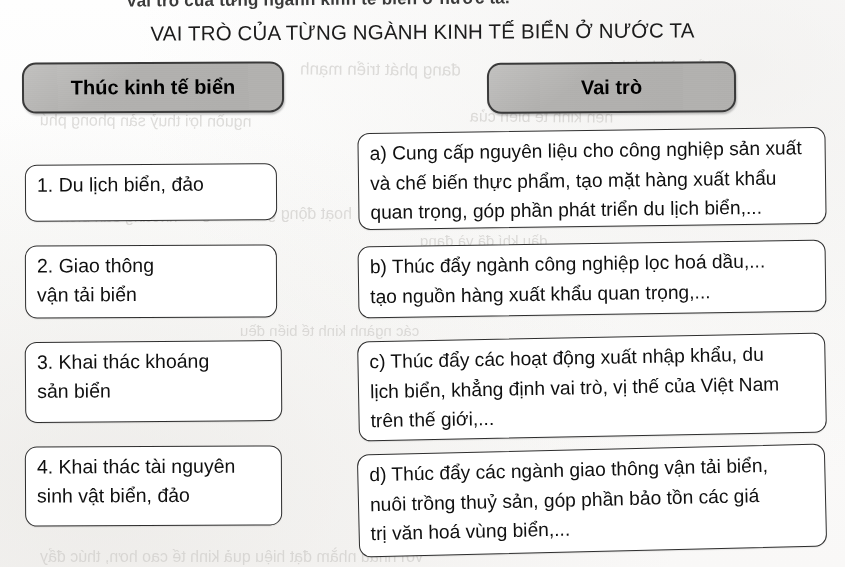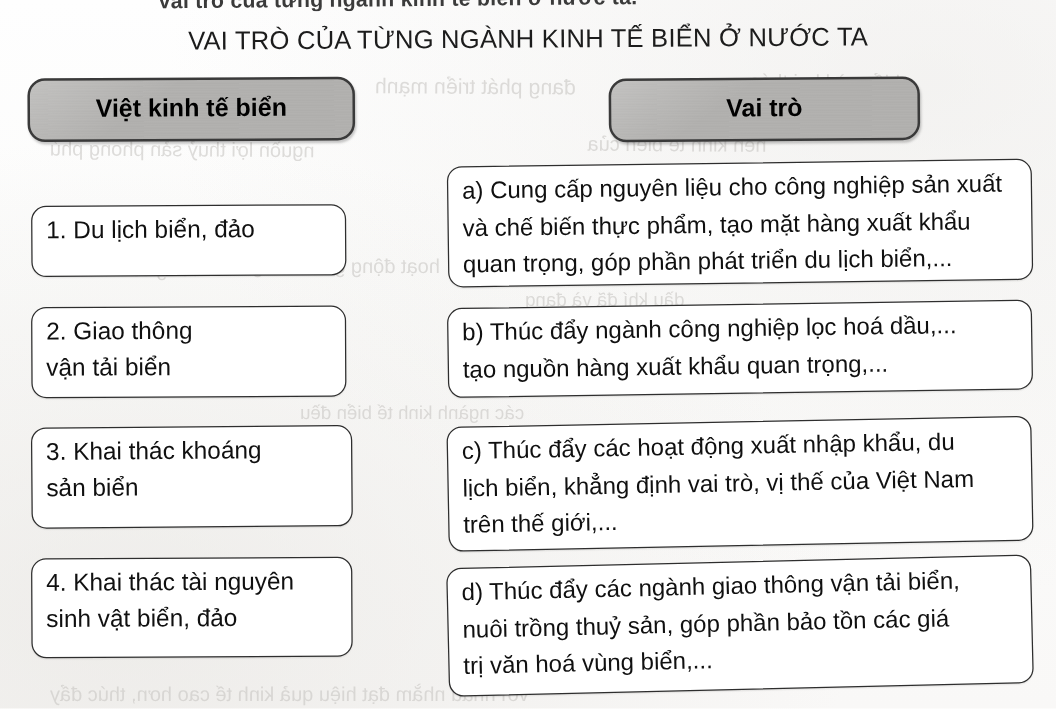--- a/index.html
+++ b/index.html
@@ -140,21 +140,21 @@
       <div class="ghost" style="left: 470px; top: 520px; font-size: 15px;">phát triển bền vững</div>
     </div>
 
   <div class="top-sliver">
     <span>Vai trò của từng ngành kinh tế biển ở nước ta.</span>
   </div>
 
   <div class="title">VAI TRÒ CỦA TỪNG NGÀNH KINH TẾ BIỂN Ở NƯỚC TA</div>
 
   <div class="pill" id="pill-left">
-    <span>Việt kinh tế biển</span>
+    <span>Thúc kinh tế biển</span>
   </div>
   <div class="pill" id="pill-right">
     <span>Vai trò</span>
   </div>
 
   <div class="box left" id="box-l1">1. Du lịch biển, đảo</div>
   <div class="box left" id="box-l2">2. Giao thông
 vận tải biển</div>
   <div class="box left" id="box-l3">3. Khai thác khoáng
 sản biển</div>

